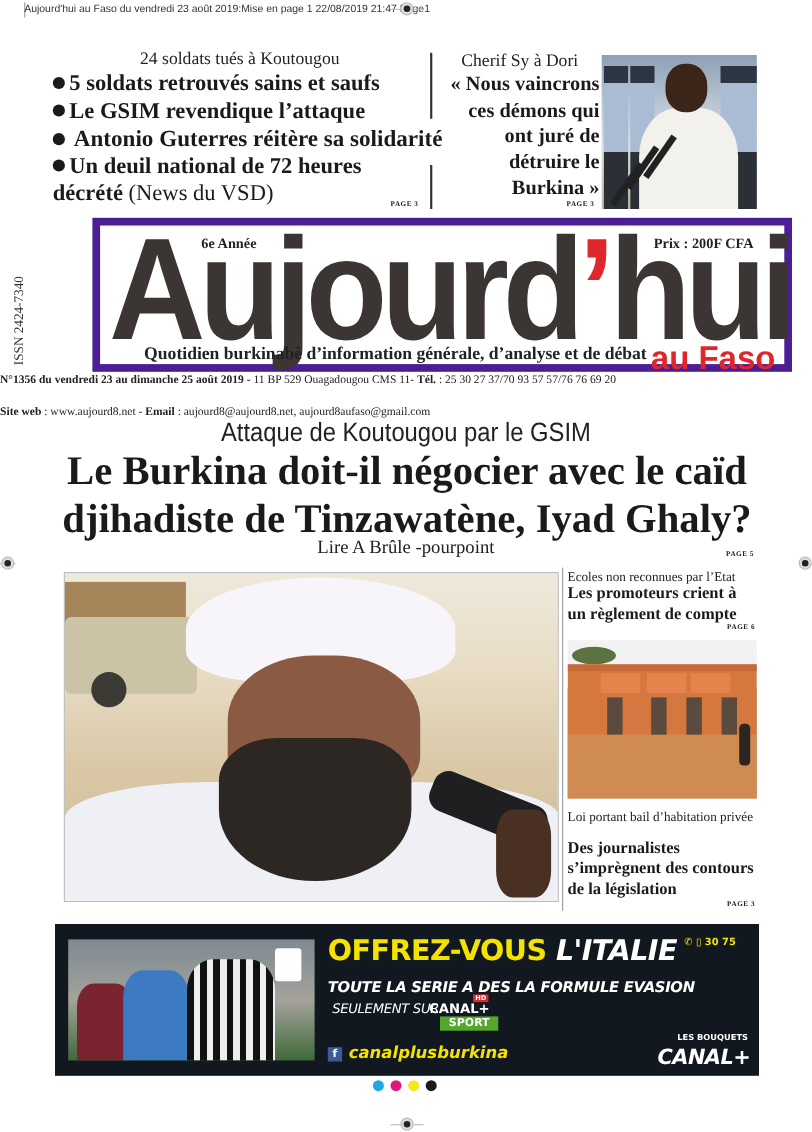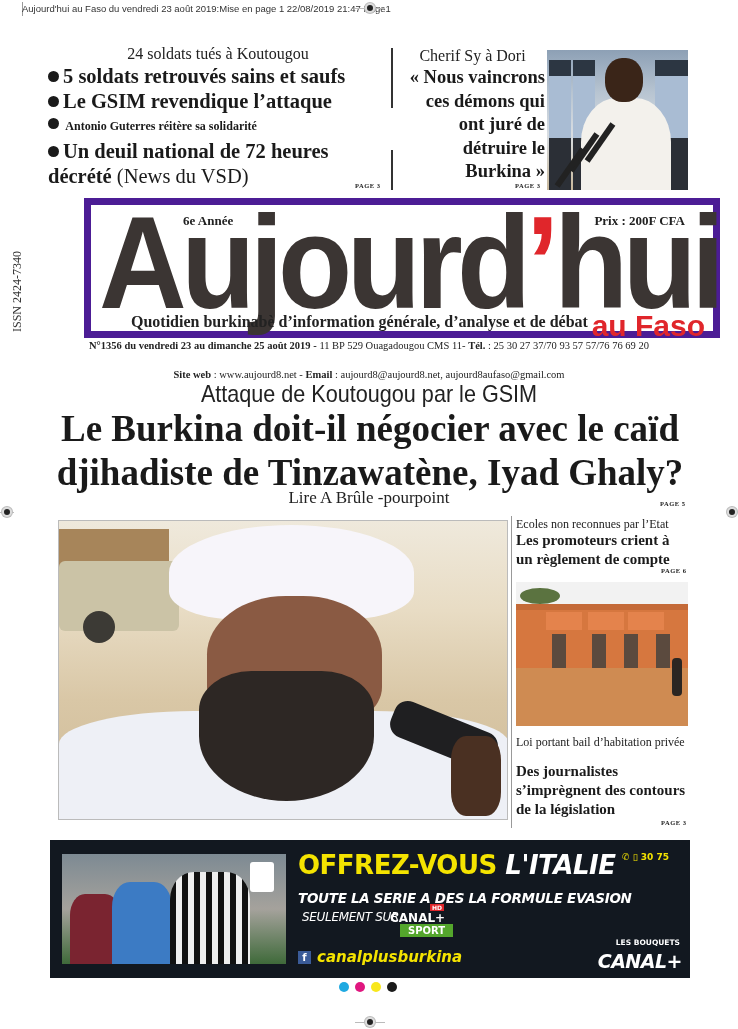--- a/index.html
+++ b/index.html
@@ -8,21 +8,21 @@
 
   .slug { position: absolute; left: 22px; top: 3px; font-family: "Liberation Sans", sans-serif; font-size: 9.5px; color: #333; }
   .slug-rule { position: absolute; left: 22px; top: 2px; width: 1px; height: 14px; background: #999; }
   .reg-mark { position: absolute; width: 10px; height: 10px; border-radius: 50%; background: #222; border: 2px solid #ddd; box-shadow: 0 0 0 1px #bbb; }
   .reg-line { position: absolute; height: 1px; background: #bbb; }
 
   
   .teaser-left { position: absolute; left: 48px; top: 44px; width: 340px; }
   .teaser-kicker { text-align: center; font-size: 16px; color: #222; line-height: 20px; }
   .bullet-line { font-weight: bold; font-size: 20.5px; line-height: 25px; color: #1a1a1a; white-space: nowrap; }
-  .bullet-line.small { font-size: 12px; }
+  .bullet-line.small { font-size: 21px; }
   .bullet-dot { display: inline-block; width: 11px; height: 11px; background: #1a1a1a; border-radius: 50%; margin-right: 4px; vertical-align: 1px; }
   .normal { font-weight: normal; }
   .page-ref { font-family: "Liberation Serif", serif; font-size: 6.5px; font-weight: bold; letter-spacing: 0.5px; color: #222; position: absolute; }
 
   .vrule { position: absolute; width: 1.5px; background: #333; }
 
   .teaser-right { position: absolute; left: 400px; top: 46px; width: 145px; text-align: center; }
   .teaser-right .kicker { font-size: 16px; line-height: 20px; color: #222; }
   .teaser-right .quote { font-weight: bold; font-size: 18.5px; line-height: 23.5px; color: #1a1a1a; text-align: right; }
 
@@ -37,21 +37,21 @@
   
   .masthead { position: absolute; left: 48px; top: 198px; width: 636px; height: 140px; border: 7px solid #4c1d95; margin-left: 36px; }
   .issn { position: absolute; left: 10px; top: 332px; transform-origin: left top; transform: rotate(-90deg); font-size: 12px; color: #333; white-space: nowrap; }
   .logo { position: absolute; left: 8px; top: -8px; font-family: "Liberation Sans", sans-serif; font-weight: bold; font-size: 132px; letter-spacing: -6px; color: #3b3533; line-height: 1; transform: scaleX(0.92); transform-origin: left top; white-space: nowrap; }
   .logo .apos { color: #e0262b; }
   .annee { position: absolute; left: 92px; top: 8px; font-size: 13px; font-weight: bold; color: #222; background: transparent; }
   .prix { position: absolute; right: 28px; top: 8px; font-size: 13px; font-weight: bold; color: #222; }
   .tagline { position: absolute; left: 40px; top: 108px; font-size: 16px; font-weight: bold; color: #222; }
   .aufaso { position: absolute; right: 8px; top: 104px; font-family: "Liberation Sans", sans-serif; font-weight: bold; font-size: 30px; color: #e0262b; }
 
-  .info1, .info2 { position: absolute; left: 0; width: 738px; text-align: center; font-size: 10.5px; color: #222; white-space: nowrap; }
+  .info1, .info2 { position: absolute; left: 0; width: 738px; font-size: 10.5px; color: #222; white-space: nowrap; }
   .info1 { top: 340px; }
   .info2 { top: 369px; }
   b { font-weight: bold; }
 
   
   .main-kicker { position: absolute; left: 0; width: 738px; top: 380px; text-align: center; font-family: "Liberation Sans", sans-serif; font-size: 24px; color: #222; transform: scaleX(0.9); }
   .main-head { position: absolute; left: 40px; width: 660px; top: 407px; text-align: center; font-weight: bold; font-size: 37px; line-height: 44px; color: #1a1a1a; }
   .main-sub { position: absolute; left: 0; width: 738px; top: 488px; text-align: center; font-size: 17px; color: #222; }
 
   .photo-main { left: 58px; top: 520px; width: 450px; height: 300px; border: 1px solid #bbb; background: linear-gradient(180deg, #efe9dc 0%, #e8dcc4 30%, #d9c7a6 60%, #cdb996 100%); }

